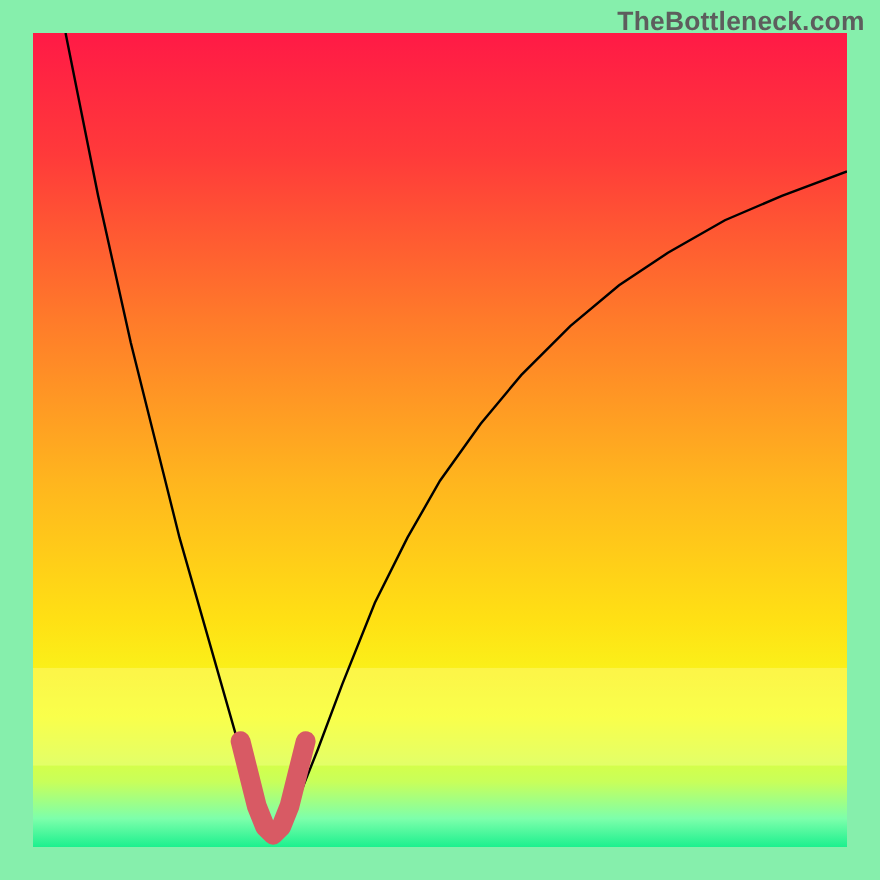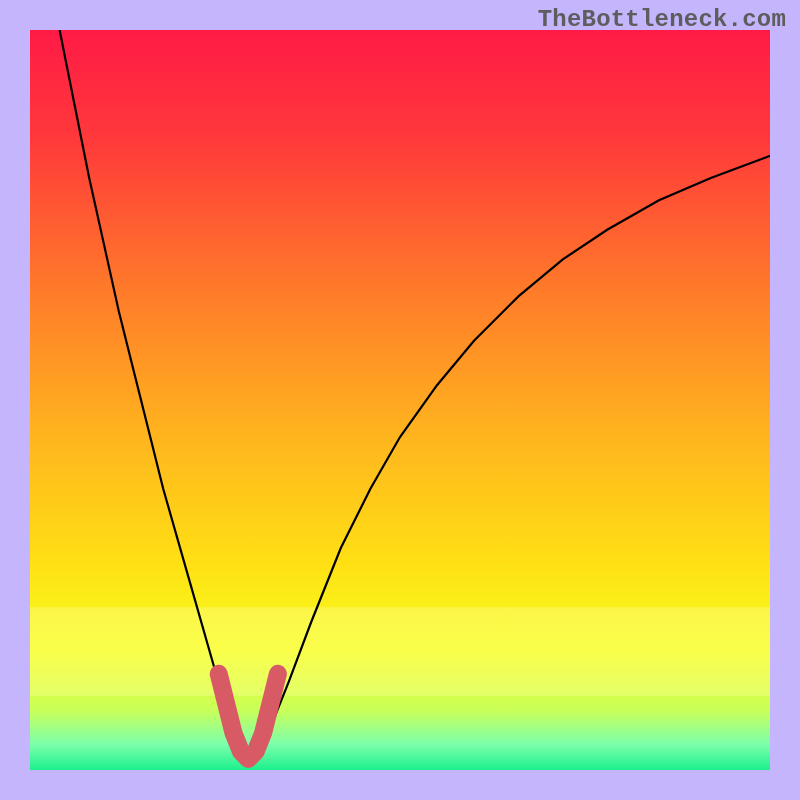--- a/index.html
+++ b/index.html
@@ -7,22 +7,21 @@
     padding: 0;
     width: 800px;
     height: 800px;
     background: #000;
     overflow: hidden;
     font-family: Arial, Helvetica, sans-serif;
   }
   .frame {
     position: absolute;
     inset: 0;
-    background: #c4b5fd;
-    font-family: Liberation Mono, monospace;
+    background: #86efac;
   }
   .plot {
     position: absolute;
     left: 30px;
     top: 30px;
     width: 740px;
     height: 740px;
     overflow: hidden;
   }
   .watermark {

